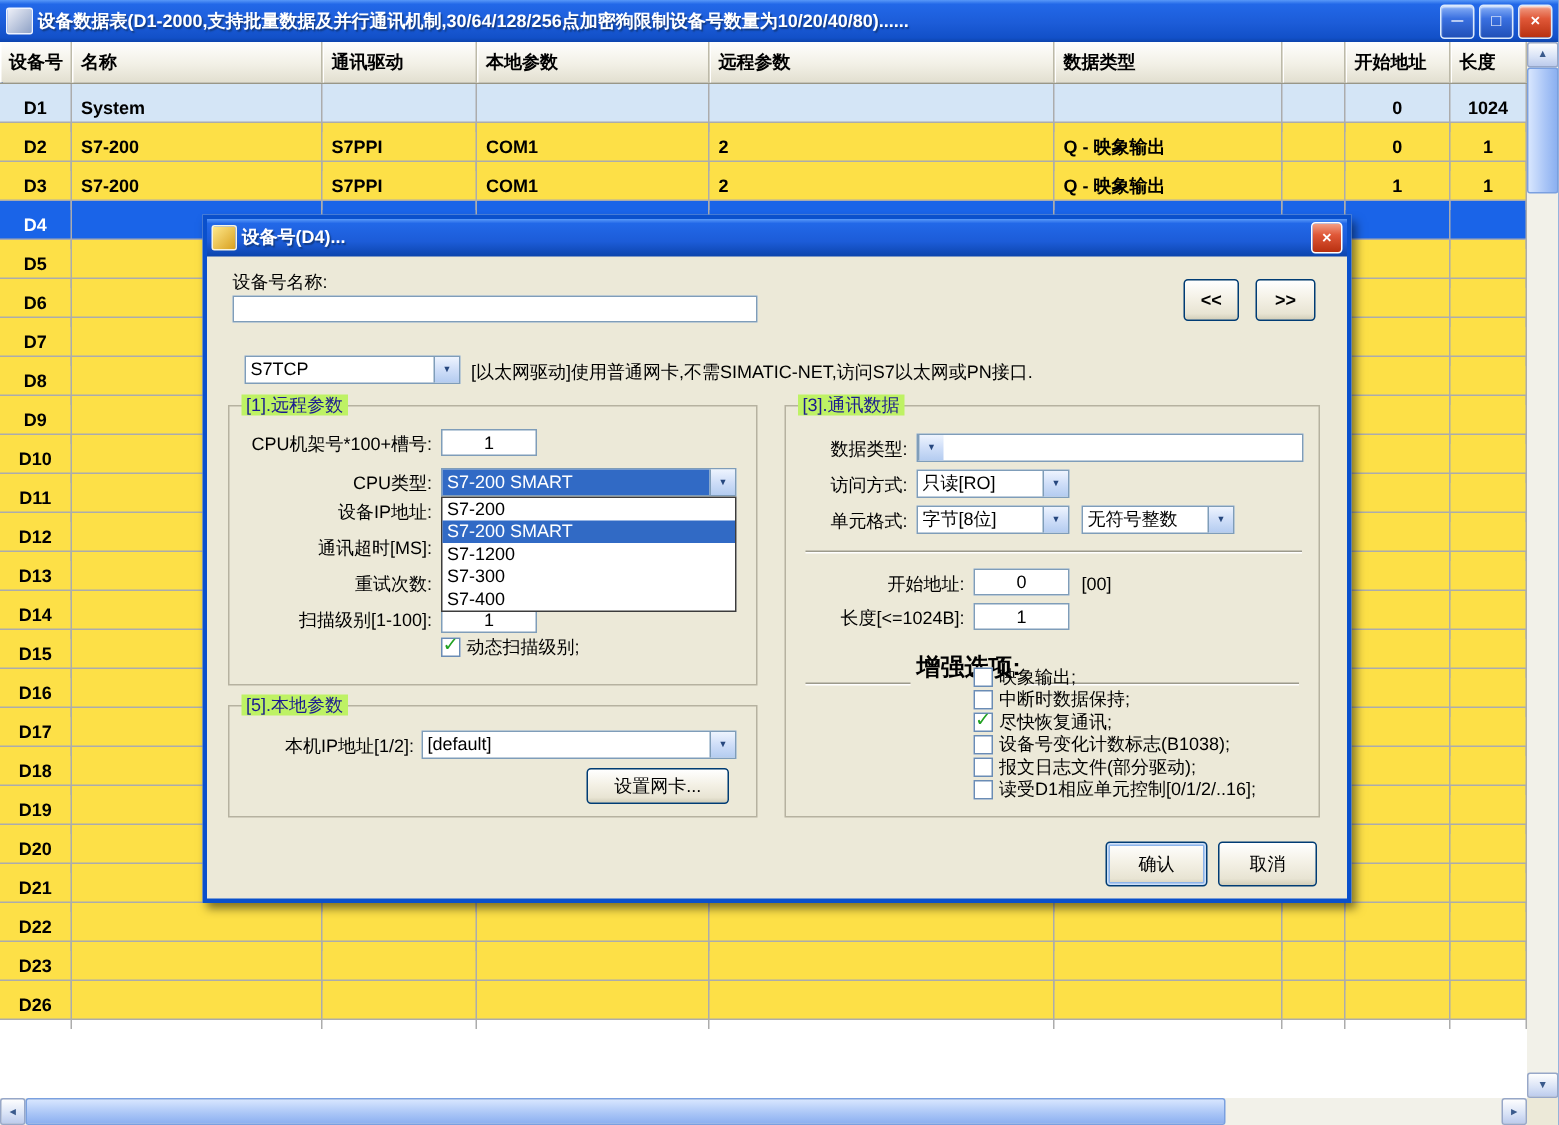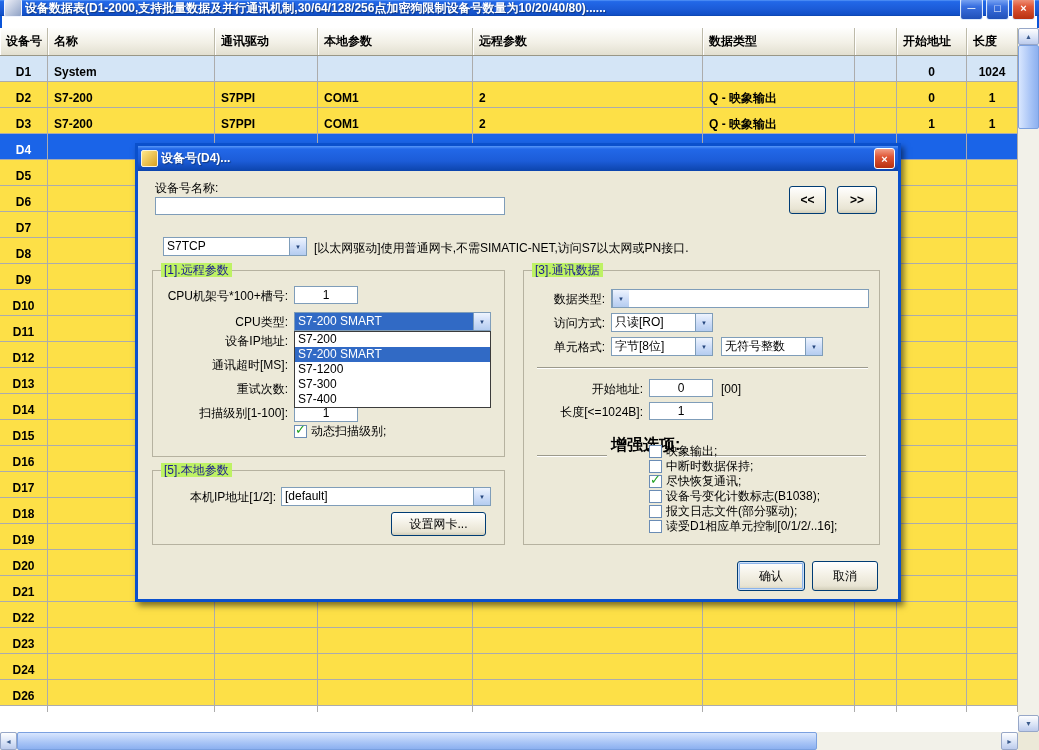--- a/index.html
+++ b/index.html
@@ -1,20 +1,20 @@
 <!DOCTYPE html>
 <html><head>
 <meta charset="utf-8">
 <style>
   html,body{margin:0;padding:0;}
   body{font-family:"Liberation Sans","DejaVu Sans",sans-serif;background:#3a6ea5;cursor:default;}
   .window{position:relative;width:1039px;height:750px;background:#fff;overflow:hidden;box-shadow:inset 0 0 0 2px #0a54d8;}
 
   
-  .titlebar{position:absolute;left:0;top:0;width:100%;height:16px;display:flex;align-items:center;gap:3px;padding:0 4px;box-sizing:border-box;
+  .titlebar{position:absolute;left:0;top:0;width:100%;height:28px;display:flex;align-items:center;gap:3px;padding:0 4px;box-sizing:border-box;
     background:linear-gradient(180deg,#5898f8 0%,#2268e8 10%,#1c5cd8 55%,#1250c8 90%,#0c44ac 100%);}
   .win-icon{width:16px;height:16px;background:linear-gradient(135deg,#eef0f8,#8fa2c6);border:1px solid #f0f4ff;border-radius:2px;flex:0 0 16px;}
   .title-text{flex:1;color:#fff;font-size:12px;font-weight:bold;text-shadow:1px 1px 1px #123a80;white-space:nowrap;overflow:hidden;}
   .tb-btn{width:21px;height:21px;border-radius:3px;border:1px solid #dceafc;display:flex;align-items:center;justify-content:center;color:#fff;font-size:11px;font-weight:bold;
     background:linear-gradient(180deg,#8ab2f8 0%,#3a70e0 40%,#2050b8 100%);box-shadow:inset 0 1px 1px rgba(255,255,255,.7);flex:0 0 21px;}
   .tb-btn.close{background:linear-gradient(180deg,#f2a088 0%,#e05838 40%,#b83010 100%);}
 
   
   .thead{position:absolute;left:0;top:28px;width:1018px;height:28px;display:grid;
     grid-template-columns:48px 167px 103px 155px 230px 152px 42px 70px 51px;
@@ -409,31 +409,20 @@
         <div class="tcell c1"></div>
         <div class="tcell c2"></div>
         <div class="tcell c3"></div>
         <div class="tcell c4"></div>
         <div class="tcell c5"></div>
         <div class="tcell c6"></div>
         <div class="tcell c7"></div>
         <div class="tcell c8"></div>
       </div>
       <div class="trow">
-        <div class="tcell c0">D24</div>
-        <div class="tcell c1"></div>
-        <div class="tcell c2"></div>
-        <div class="tcell c3"></div>
-        <div class="tcell c4"></div>
-        <div class="tcell c5"></div>
-        <div class="tcell c6"></div>
-        <div class="tcell c7"></div>
-        <div class="tcell c8"></div>
-      </div>
-      <div class="trow">
         <div class="tcell c0">D26</div>
         <div class="tcell c1"></div>
         <div class="tcell c2"></div>
         <div class="tcell c3"></div>
         <div class="tcell c4"></div>
         <div class="tcell c5"></div>
         <div class="tcell c6"></div>
         <div class="tcell c7"></div>
         <div class="tcell c8"></div>
       </div>

